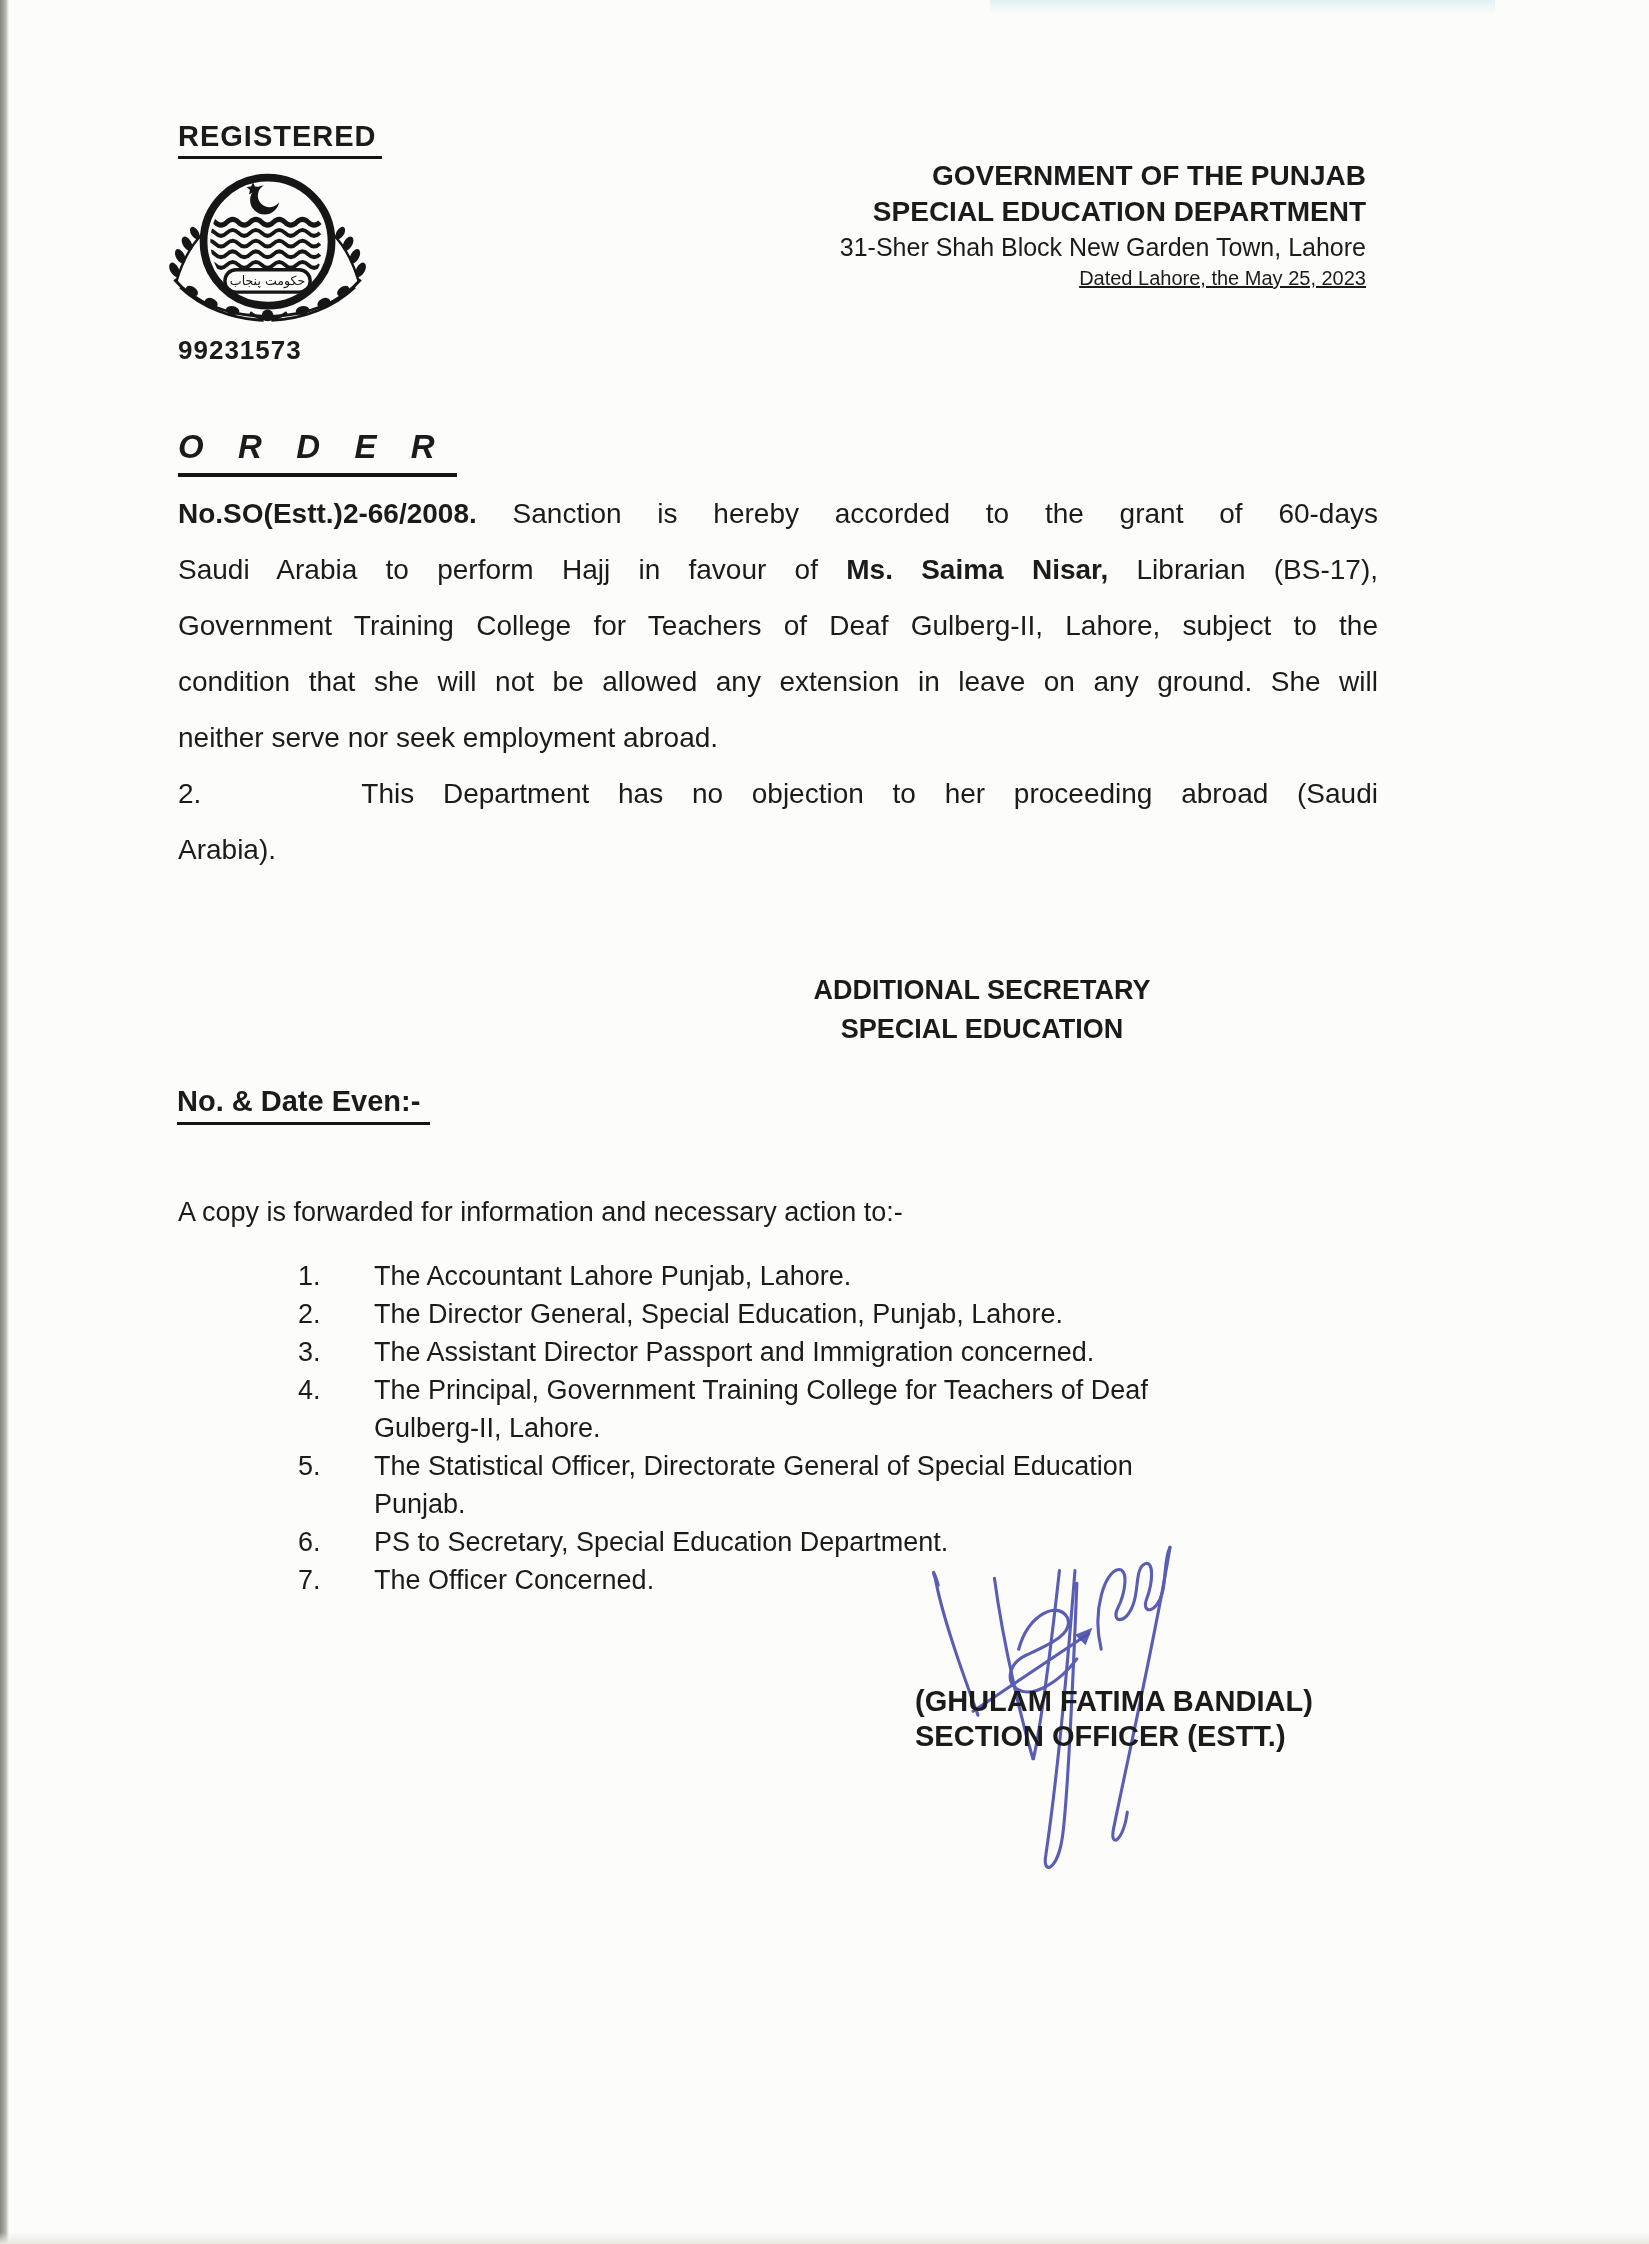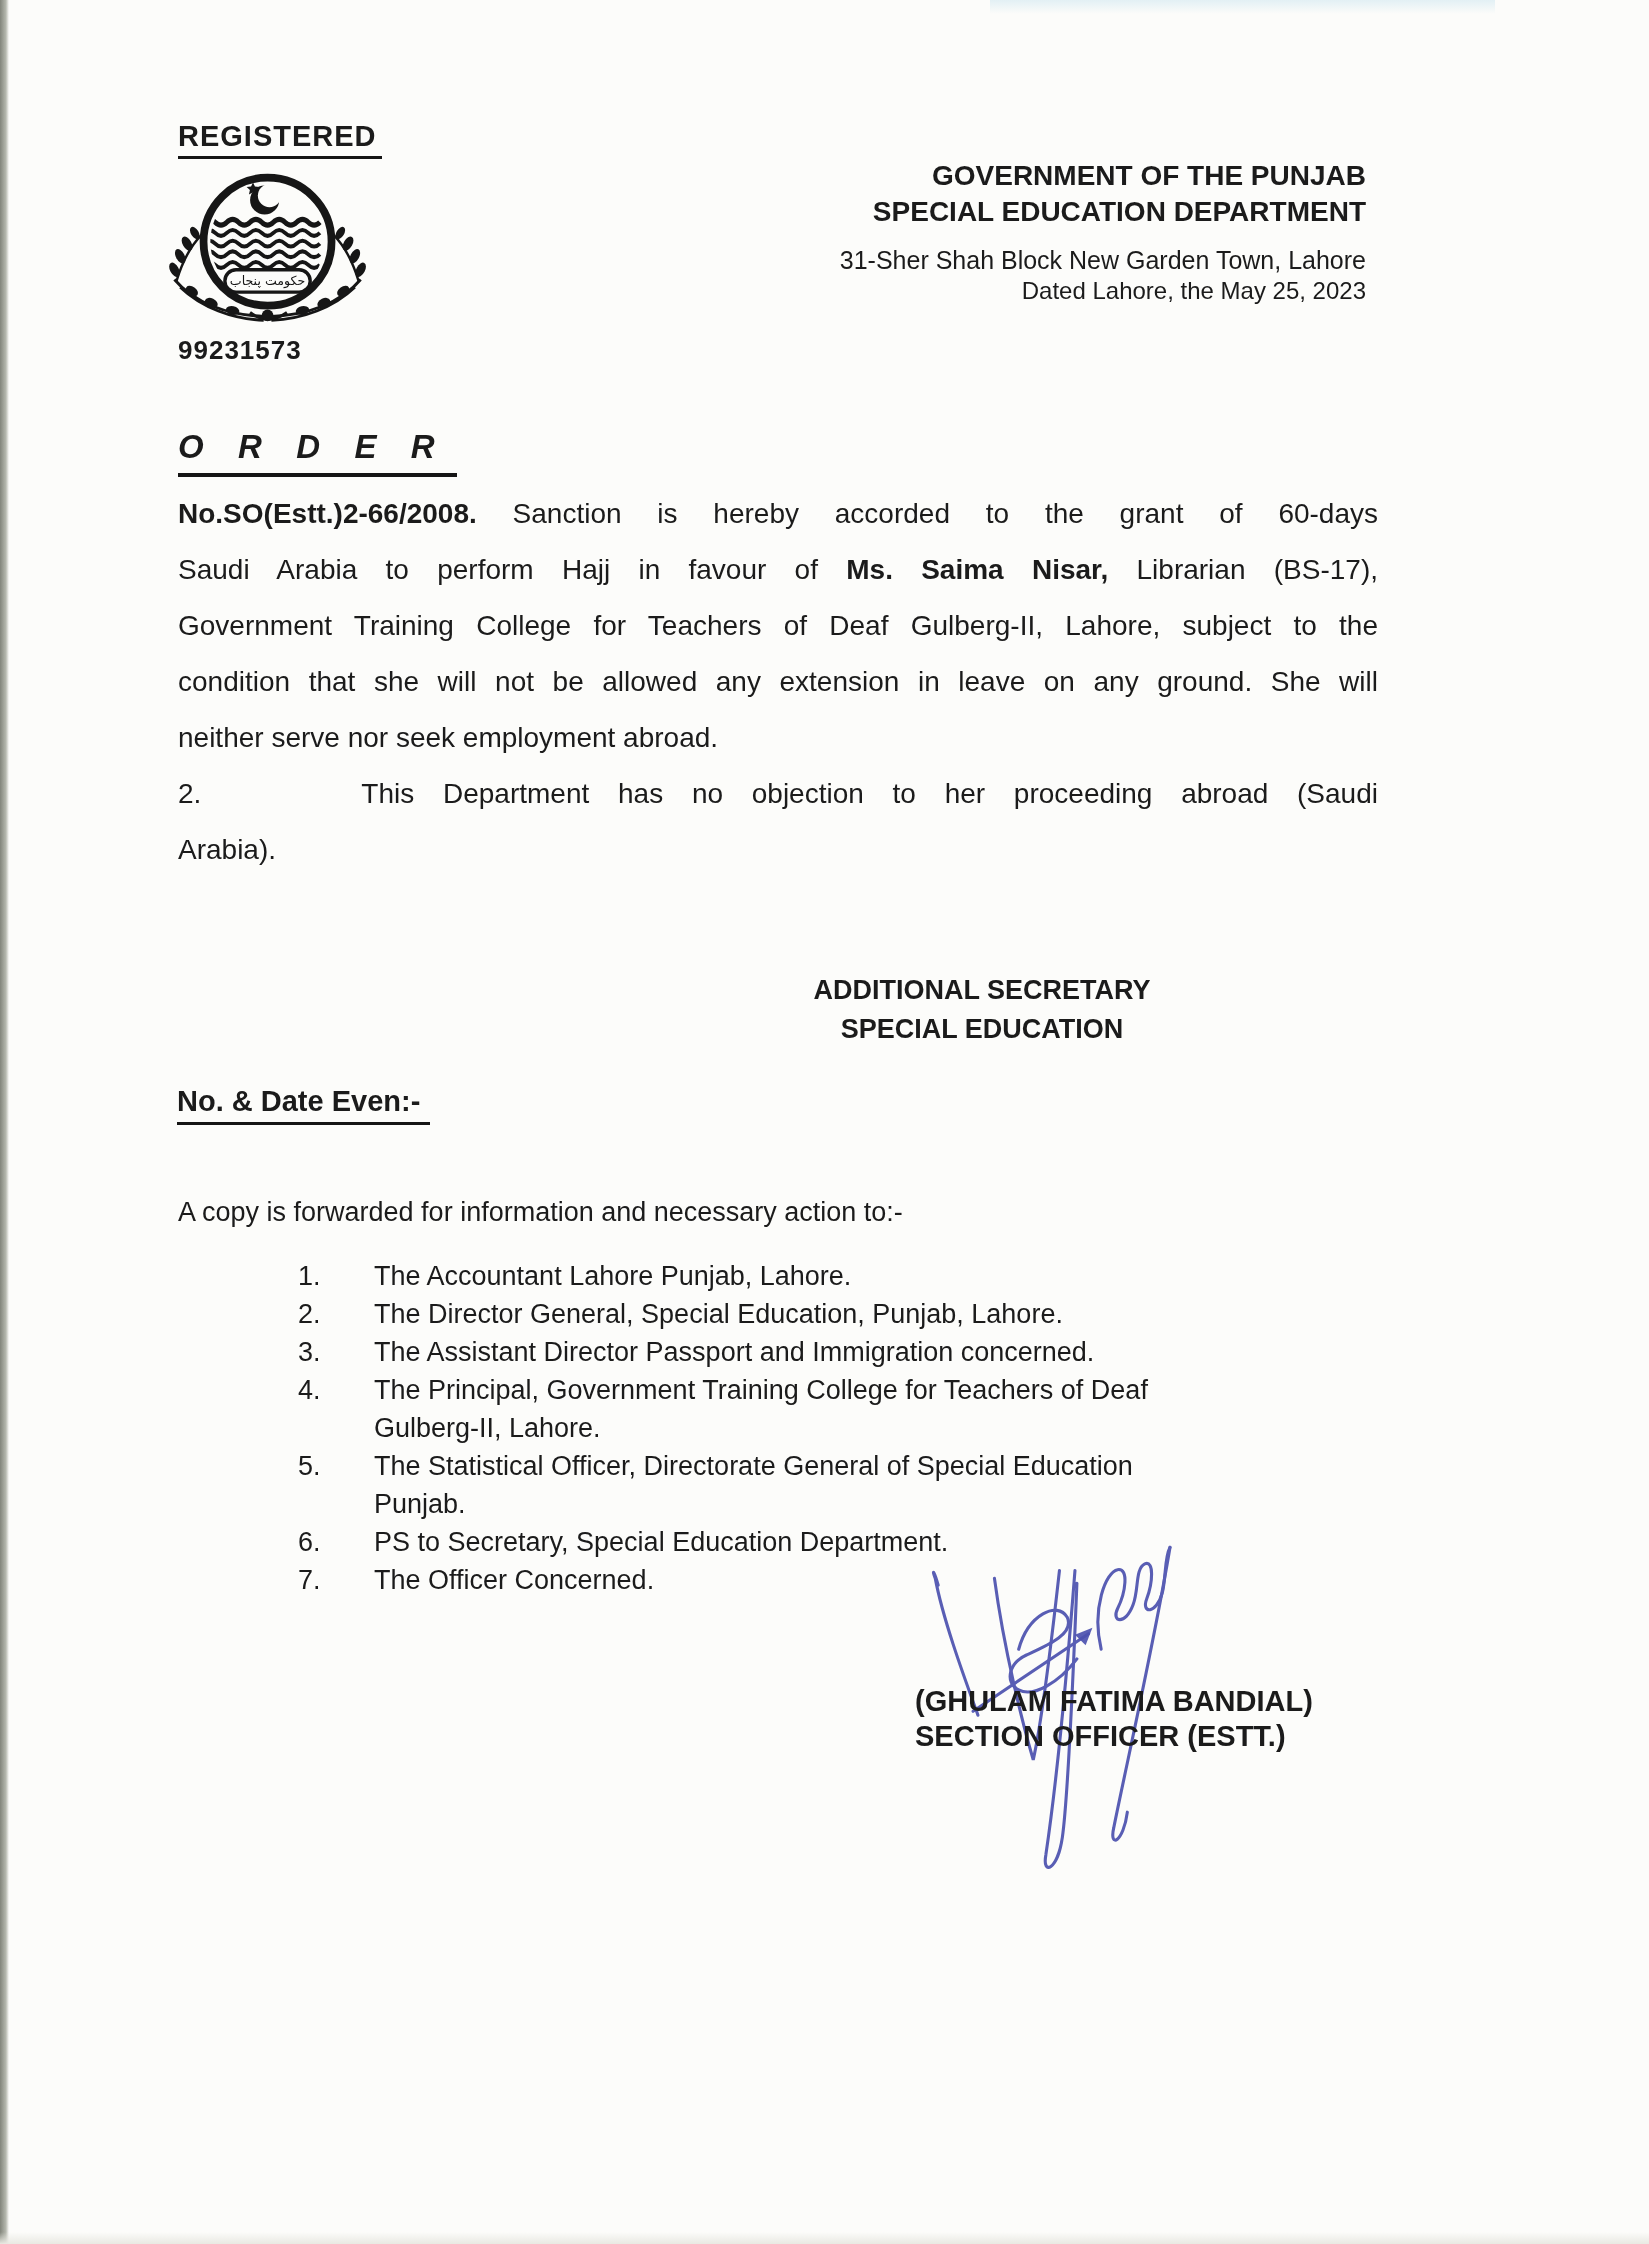--- a/index.html
+++ b/index.html
@@ -19,22 +19,22 @@
   .shade-bottom{position:absolute;left:0;bottom:0;width:100%;height:11.6px;
     background:linear-gradient(0deg,#e9e9e2,rgba(252,252,250,0));}
 
   .registered{position:absolute;left:178px;top:120px;font-size:29px;font-weight:bold;
     letter-spacing:1px;border-bottom:3.9px solid #151515;padding:0 5.8px 2.9px 0;}
   .emblem{position:absolute;left:155px;top:167px;}
   .regno{position:absolute;left:178px;top:335px;font-size:26px;font-weight:bold;letter-spacing:1px;}
 
   .letterhead{position:absolute;left:687px;top:158px;width:679px;text-align:right;}
   .lh1,.lh2{font-size:28px;font-weight:bold;line-height:36px;}
-  .lh3{font-size:25px;line-height:30px;margin-top:15px;}
-  .lh4{font-size:24px;line-height:32px;}
+  .lh3{font-size:25px;line-height:30px;margin-top:2px;}
+  .lh4{font-size:20px;line-height:32px;text-decoration:underline;}
 
   .order-heading{position:absolute;left:178px;top:428px;font-size:33px;font-weight:bold;
     font-style:italic;letter-spacing:12.6px;border-bottom:4.9px solid #151515;
     padding:0 9.7px 6.8px 0;}
 
   .body-text{position:absolute;left:178px;top:486px;width:1200px;font-size:28px;}
   .jline{height:56px;line-height:56px;text-align:justify;text-align-last:justify;
     white-space:nowrap;}
   .jline.left{text-align:left;text-align-last:left;}
   .jline .b{font-weight:bold;}

